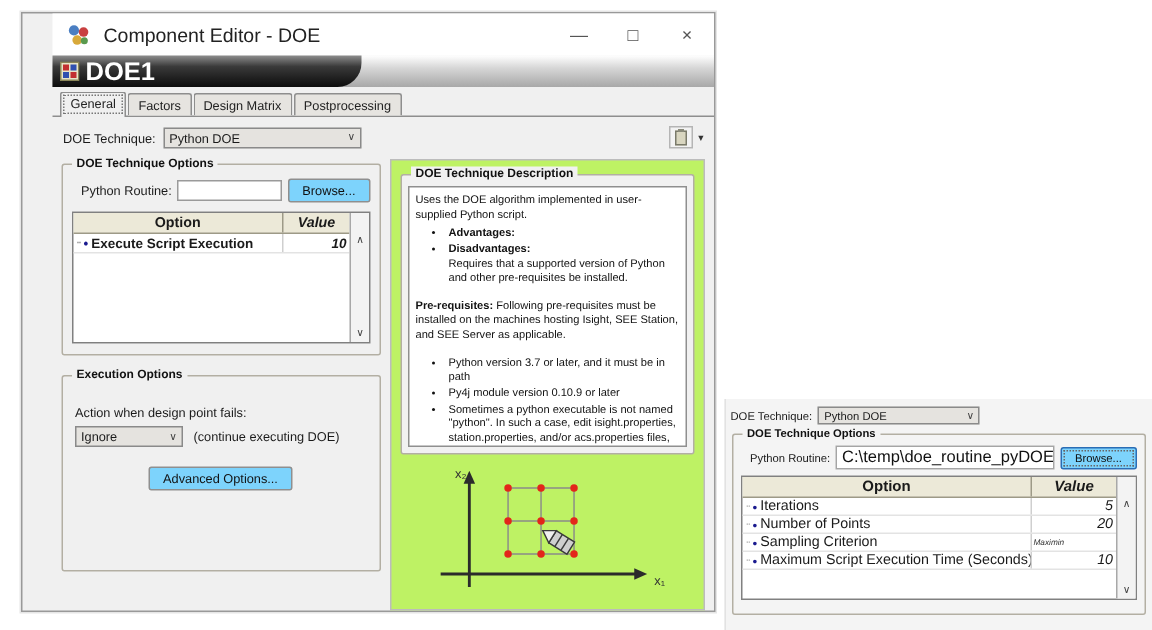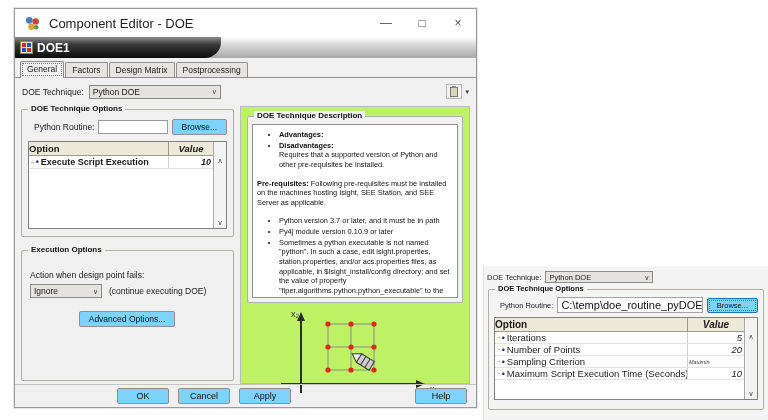--- a/index.html
+++ b/index.html
@@ -9,35 +9,35 @@
     background:#ffffff;
     font-family:"Liberation Sans", sans-serif;
     color:#1a1a1a;
   }
 
   
   .dialog {
     position:absolute; left:14px; top:8px; width:463px; height:400px;
     background:#f0f0f0; border:1px solid #999;
     box-shadow:0 0 0 1px #e6e6e6;
-    display:flex; flex-direction:column;
+    display:flex; flex-direction:column;padding-left:20px;
   }
   .titlebar { height:28px; background:#fff; display:flex; align-items:center; padding-left:9px; flex:none; }
   .app-icon { width:17px; height:17px; flex:none; }
   .title { font-size:13px; color:#222; margin-left:8px; white-space:nowrap; }
   .win-controls { margin-left:auto; display:flex; height:100%; }
   .wc { width:36px; height:100%; display:flex; align-items:center; justify-content:center; color:#555; font-size:12px; cursor:default; }
 
   .banner { height:21px; background:linear-gradient(180deg,#ffffff 0%,#d6d6d6 40%,#a8a8a8 100%); position:relative; flex:none; }
   .banner-left {
     position:absolute; left:0; top:0; height:21px; width:206px;
     background:linear-gradient(180deg,#8d8d8d 0%,#3a3a3a 35%,#0c0c0c 100%);
     border-radius:0 0 16px 0;
     display:flex; align-items:center; gap:4px; padding-left:5px;
-    color:#fff; font-weight:bold; font-size:12px;
+    color:#fff; font-weight:bold; font-size:17px;
   }
   .banner-icon { width:13px; height:13px; flex:none; }
 
   .tabs { display:flex; align-items:flex-end; padding:3px 0 0 5px; height:20px; border-bottom:1px solid #8e8e8e; flex:none; }
   .tab {
     font-size:8.5px; padding:2px 6px 2px 6px; margin-right:1px;
     border:1px solid #8e8e8e; border-bottom:none; border-radius:2px 2px 0 0;
     background:#e6e4e0; color:#222; position:relative; white-space:nowrap;
   }
   .tab.active { background:#f0f0f0; padding-bottom:4px; margin-bottom:-1px; outline:1px dotted #777; outline-offset:-3px; z-index:2; }
@@ -67,21 +67,21 @@
   .textbox { background:#fff; border:1px solid #9a9a9a; height:14px; flex:1; }
   .btn {
     background:#7dd3fc; border:1px solid #8f8f8f; border-radius:2px;
     font-size:8.5px; font-family:inherit; color:#111;
     height:16px; padding:0 9px; display:flex; align-items:center; justify-content:center; white-space:nowrap;
   }
 
   .table { border:1px solid #808080; background:#fff; display:flex; height:88px; }
   .table-main { flex:1; display:flex; flex-direction:column; min-width:0; }
   .t-head { display:flex; background:#ece9d8; border-bottom:1px solid #9d9a87; font-weight:bold; height:14px; align-items:center; flex:none; }
-  .t-head .c1 { flex:1; text-align:left; border-right:1px solid #9d9a87; height:100%; line-height:13px; }
+  .t-head .c1 { flex:1; text-align:center; border-right:1px solid #9d9a87; height:100%; line-height:13px; }
   .t-head .c2 { text-align:center; height:100%; line-height:13px; }
   .c2 { width:44px; flex:none;font-style:italic; }
   .t-row { display:flex; align-items:center; border-bottom:1px solid #e3e3e3; flex:none; }
   .t-row .c1 { flex:1; display:flex; align-items:center; gap:2px; padding-left:2px; border-right:1px solid #cfcfcf; overflow:hidden; white-space:nowrap; height:100%; }
   .t-row .c2 { text-align:right; padding-right:2px; font-weight:bold; }
   .tree { color:#999; font-size:7px; letter-spacing:-1px; flex:none; }
   .bullet { color:#1b1b8f; font-size:9px; flex:none; }
   .main-table .t-head { font-size:9.5px; }
   .main-table .t-row { font-size:9px; height:13px; font-weight:bold; }
   .scroll { width:13px; flex:none; border-left:1px solid #a8a8a8; background:#f3f3f3; display:flex; flex-direction:column; align-items:center; justify-content:space-between; padding:15px 0 2px 0; }
@@ -227,20 +227,21 @@
         <div class="adv-row">
           <button class="btn">Advanced Options...</button>
         </div>
       </div>
     </div>
 
     <div class="right-col">
       <div class="group group-desc">
         <span class="group-title">DOE Technique Description</span>
         <div class="desc-box">
+          <p>Uses the DOE algorithm implemented in user-supplied Python script.</p>
           <ul>
             <li>
               <b>Advantages:</b>
             </li>
             <li>
               <b>Disadvantages:</b>
               <span class="blk">Requires that a supported version of Python and other pre-requisites be installed.</span>
             </li>
           </ul>
           <p class="mt">
@@ -290,26 +291,20 @@
             <rect x="0" y="-5" width="15" height="10" fill="#cfcfcf" stroke="#3a3a3a" stroke-width="1"></rect>
             <path d="M0,-5 L-8,0 L0,5 Z" fill="#efefef" stroke="#3a3a3a" stroke-width="1"></path>
             <line x1="5" y1="-5" x2="5" y2="5" stroke="#3a3a3a" stroke-width="1"></line>
             <line x1="10" y1="-5" x2="10" y2="5" stroke="#3a3a3a" stroke-width="1"></line>
           </g>
         </svg>
       </div>
     </div>
   </div>
 
-  <div class="footer">
-    <button class="btn btn-ok">OK</button>
-    <button class="btn">Cancel</button>
-    <button class="btn">Apply</button>
-    <button class="btn btn-help">Help</button>
-  </div>
 </div>
 
 <div class="snippet">
   <div class="snip-technique">
     <span>DOE Technique:</span>
     <div class="combo combo-snip">
       <span>Python DOE</span>
       <span class="chev">∨</span>
     </div>
   </div>

